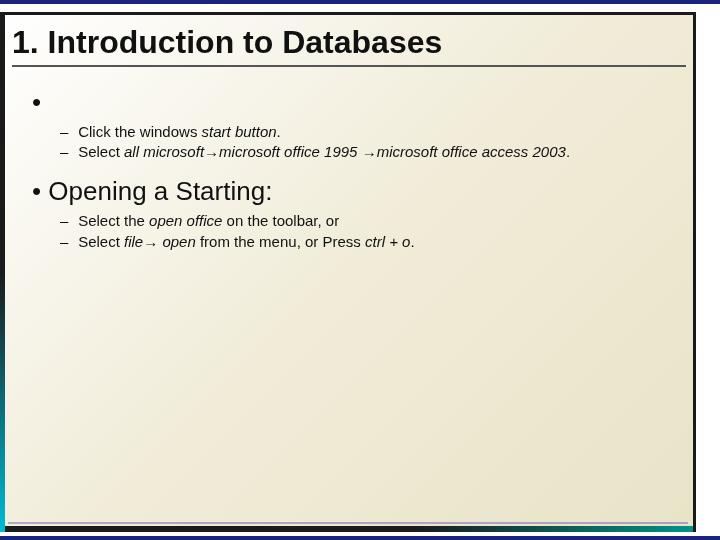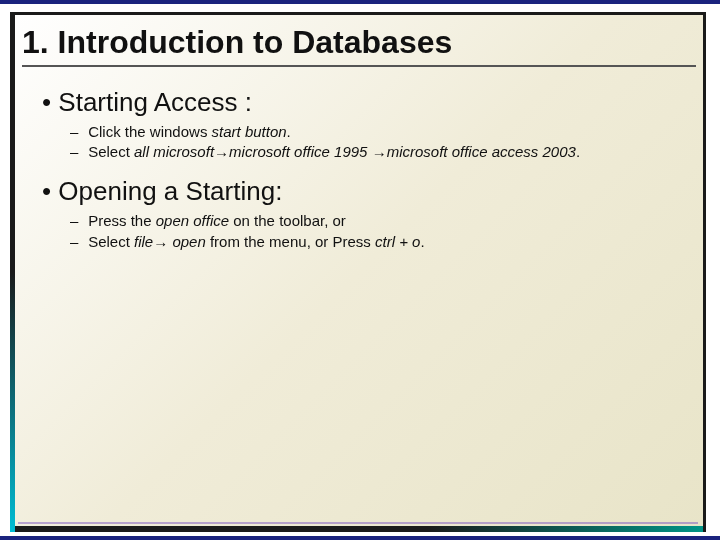--- a/index.html
+++ b/index.html
@@ -1,17 +1,17 @@
 <!DOCTYPE html>
 <html><head>
 <meta charset="utf-8">
 <style>
   body{margin:0;padding:0;background:#fff;font-family:Arial,Helvetica,sans-serif}
   .slide{width:720px;height:540px;box-sizing:border-box;position:relative;background:#fff;
-    border-top:4px solid #1a237e;border-bottom:4px solid #1a237e;padding:8px 10px}
+    border-top:4px solid #1a237e;border-bottom:4px solid #1a237e;padding:8px 0}
   .frame{width:696px;height:520px;position:relative;box-sizing:border-box;
     background:linear-gradient(135deg,#fff 0%,#f0ecd8 50%,#e8e4c8 100%)}
   
   .edge{position:absolute;background:#009688}
   .edge.t{top:0;left:0;right:0;height:3px;background:#1a1a1a}
   .edge.b{bottom:0;left:0;right:0;height:6px;background:linear-gradient(90deg,#1a1a1a 0%,#1a1a1a 60%,#009688 100%)}
   .edge.l{top:0;bottom:0;left:0;width:5px;background:linear-gradient(180deg,#1a1a1a 0%,#1a1a1a 50%,#00bcd4 100%)}
   .edge.r{top:0;bottom:0;right:0;width:3px;background:#1a1a1a}
   .edge.b2{bottom:8px;left:8px;right:8px;height:2px;background:#7e57c2;opacity:.5}
   .inner{position:absolute;left:12px;right:10px;top:12px;bottom:14px}
@@ -36,40 +36,39 @@
     <div class="edge l"></div>
     <div class="edge r"></div>
     <div class="edge b2"></div>
 
     <div class="inner">
       <h1 class="title">1. Introduction to Databases</h1>
       <div class="rule"></div>
 
       <ul class="lvl1">
         <li>
-          <span>Starting Access :</span>
           <ul class="lvl2">
             <li>
               <span class="dash">–</span>
               <span>Click the windows </span><span class="it">start button</span><span>.</span>
             </li>
             <li>
               <span class="dash">–</span>
               <span>Select </span><span class="it">all microsoft</span><span class="arrow">→</span><span class="it">microsoft office 1995</span>
               <span class="arrow">→</span><span class="it">microsoft office access 2003</span><span>.</span>
             </li>
           </ul>
         </li>
 
         <li>
           <span>Opening a Starting:</span>
           <ul class="lvl2">
             <li>
               <span class="dash">–</span>
-              <span>Press the </span><span class="it">open office</span><span> on the toolbar, or</span>
+              <span>Select the </span><span class="it">open office</span><span> on the toolbar, or</span>
             </li>
             <li>
               <span class="dash">–</span>
               <span>Select </span><span class="it">file</span><span class="arrow">→</span><span> </span><span class="it">open</span><span> from the menu, or Press </span><span class="it">ctrl + o</span><span>.</span>
             </li>
           </ul>
         </li>
       </ul>
     </div>
   </div>

